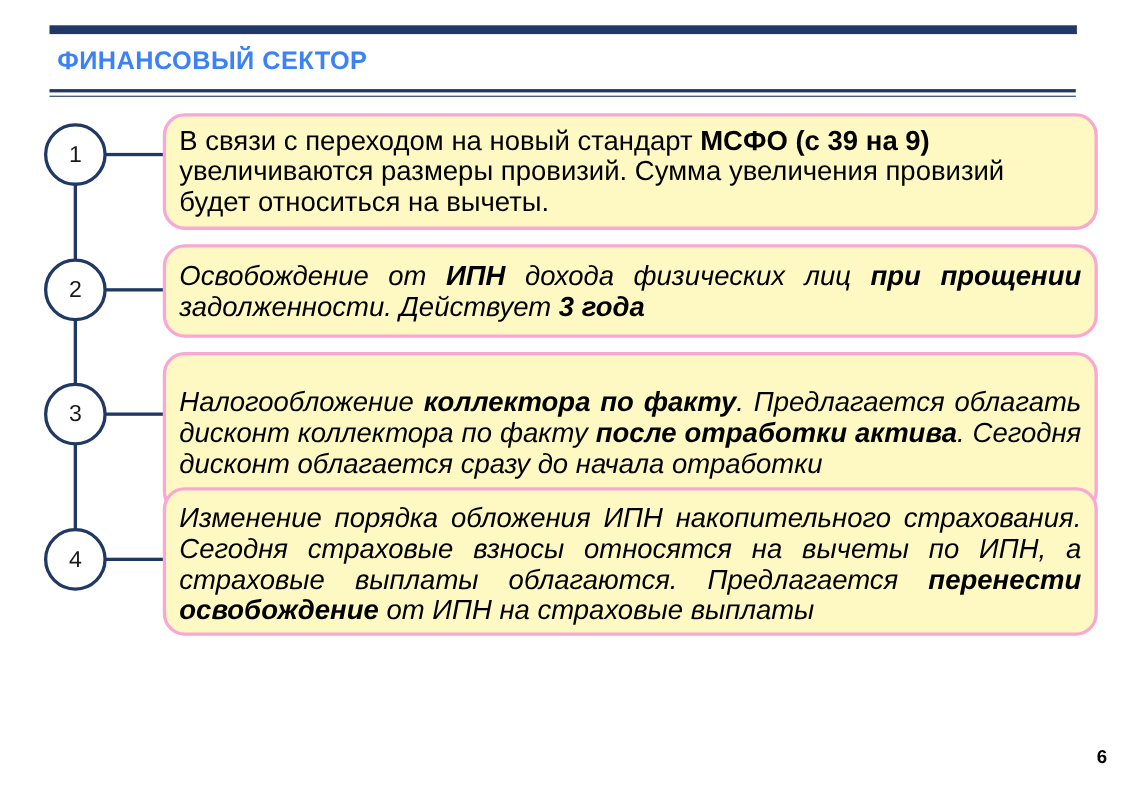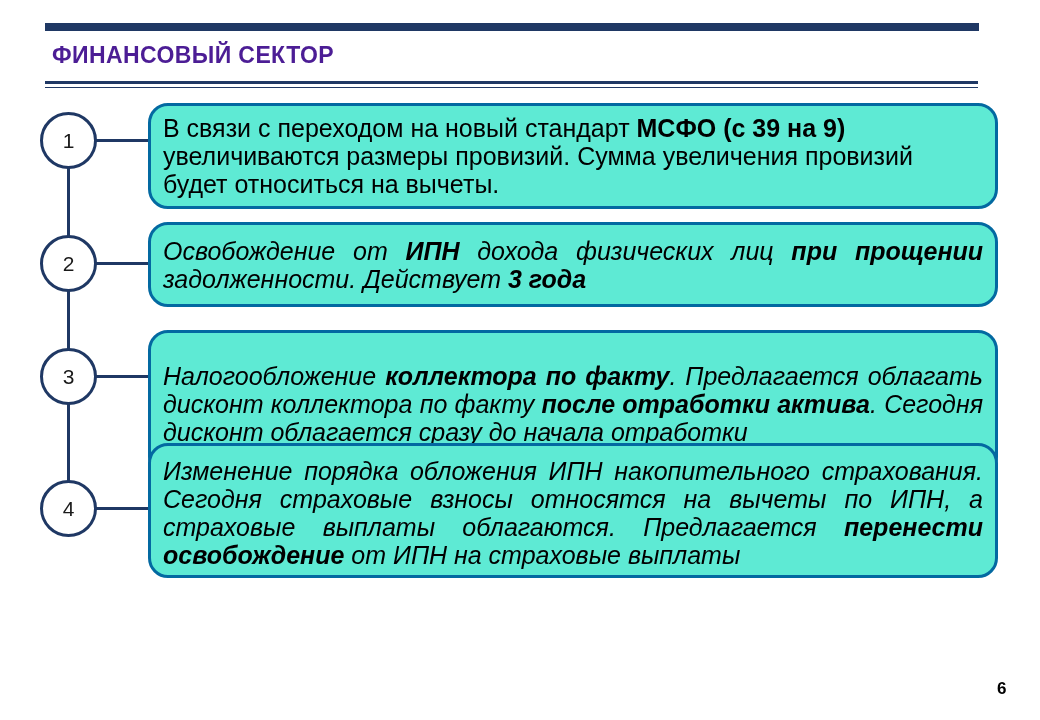--- a/index.html
+++ b/index.html
@@ -3,21 +3,21 @@
 <meta charset="utf-8">
 <style>
   html,body { margin:0; padding:0; background:#fff; }
   .slide {
     position:relative; width:1040px; height:720px; background:#ffffff;
     font-family:"Liberation Sans", sans-serif; overflow:hidden;
   }
   .top-bar { position:absolute; left:45px; top:23px; width:934px; height:8px; background:#1f3864; }
   .page-title {
     position:absolute; left:52px; top:42px; margin:0;
-    font-size:23px; font-weight:bold; color:#4c1d95; letter-spacing:0.4px;
+    font-size:23px; font-weight:bold; color:#3b82f6; letter-spacing:0.4px;
   }
   .rule-thick { position:absolute; left:45px; top:81px; width:933px; height:3px; background:#1f3864; }
   .rule-thin  { position:absolute; left:45px; top:87px; width:933px; height:1px; background:#1f3864; }
 
   .watermark {
     position:absolute; left:468px; top:392px; z-index:0;
     transform:rotate(-14deg);
     font-family:"DejaVu Serif", serif; font-style:italic;
     font-size:36px; color:#97a0b2; opacity:0.35;
   }
@@ -31,26 +31,26 @@
     position:absolute; left:40px; width:51px; height:51px; z-index:1;
     border:3px solid #1f3864; border-radius:50%; background:#ffffff;
     display:flex; align-items:center; justify-content:center;
     font-size:21px; color:#1a1a1a;
   }
   .circle.n1 { top:112px; } .circle.n2 { top:235px; }
   .circle.n3 { top:348px; } .circle.n4 { top:480px; }
 
   .box {
     position:absolute; left:148px; width:850px; z-index:1; box-sizing:border-box;
-    border:3px solid #0369a1; border-radius:20px; background:#5eead4;
+    border:3px solid #f9a8d4; border-radius:20px; background:#fef9c3;
     display:flex; align-items:center; padding:6px 12px;
   }
   .box.b1 { top:103px; height:106px; }
   .box.b2 { top:222px; height:85px;  }
-  .box.b3 { top:330px; height:147px; }
+  .box.b3 { top:320px; height:147px; }
   .box.b4 { top:443px; height:135px;align-items:flex-end; }
   .box p { margin:0; font-size:25px; line-height:28px; color:#000; width:100%; }
   .box p.justify { text-align:justify;font-style:italic; }
   .box b { font-weight:bold; }
 
   .page-number {
     position:absolute; left:997px; top:679px;
     font-size:17px; font-weight:bold; color:#000;
   }
 </style>

